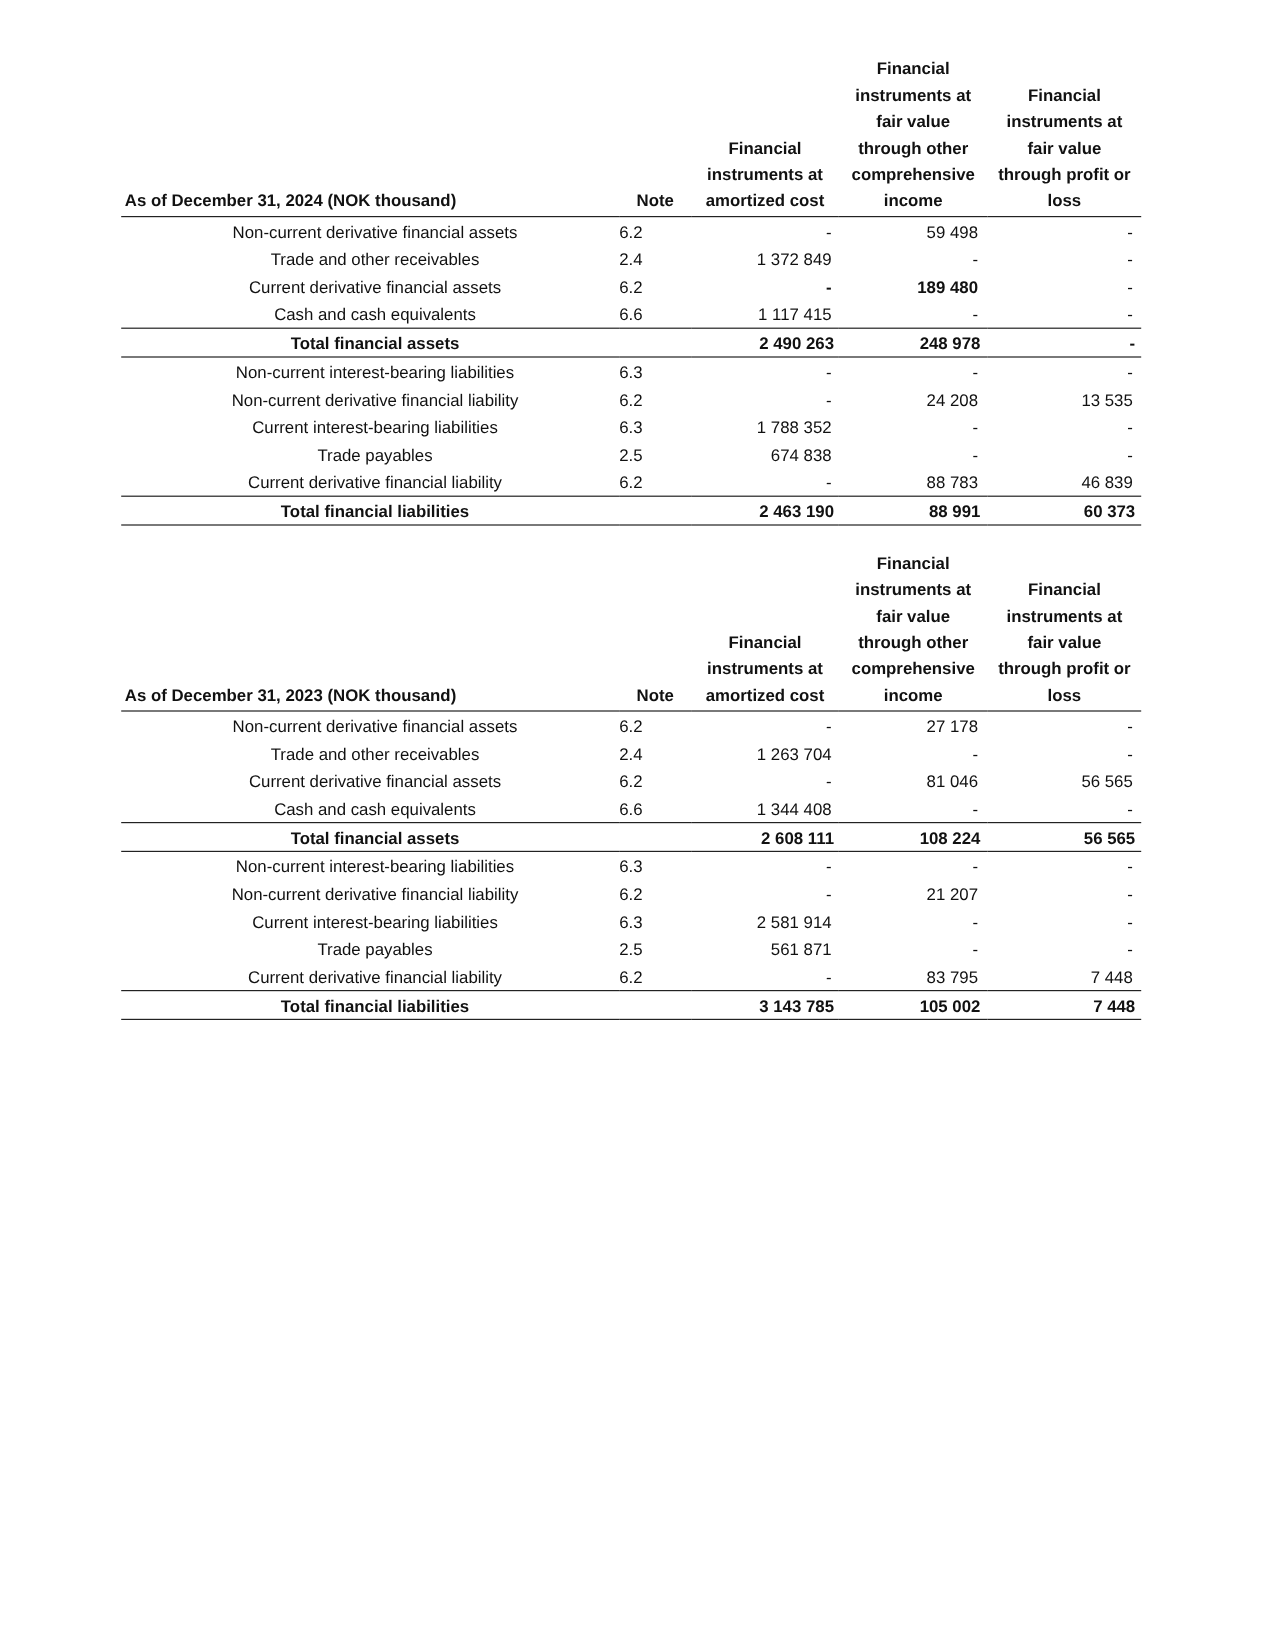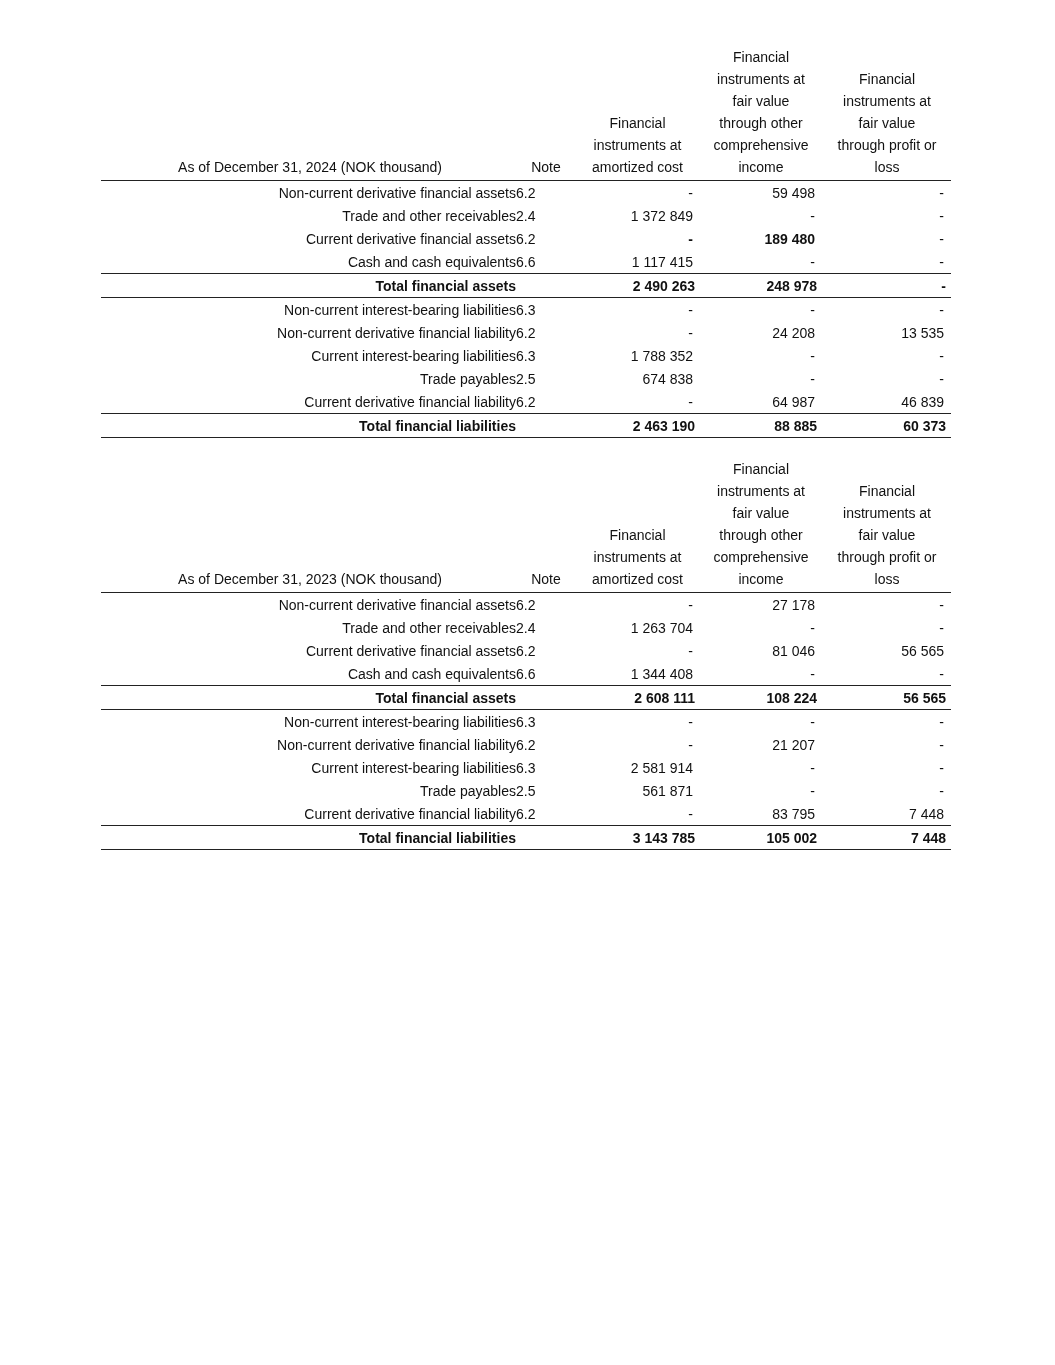--- a/index.html
+++ b/index.html
@@ -13,26 +13,26 @@
       font-weight: bold; font-size: 17px; line-height: 27px;
       padding-left: 8px; height: 27px;
       border-bottom: 1.5px solid #222;
     }
     table { border-collapse: collapse; width: 850px; table-layout: fixed; font-size: 14px; }
     col.c-label { width: 415px; }
     col.c-note { width: 60px; }
     col.c-amort { width: 123px; }
     col.c-oci { width: 124px; }
     col.c-pl { width: 128px; }
-    th { font-weight: normal; font-size: 14px; line-height: 22px; vertical-align: bottom; padding: 0 0 2px 0; }
-    th.h-label { text-align: center; padding-left: 3px; }
+    th { font-weight: bold; font-size: 14px; line-height: 22px; vertical-align: bottom; padding: 0 0 2px 0; }
+    th.h-label { text-align: left; padding-left: 3px; }
     th.h-note, th.h-amort, th.h-oci, th.h-pl { text-align: center; }
     thead tr { border-bottom: 1.5px solid #222; }
     td { line-height: 22px; height: 23px; padding: 0; font-size: 14px; white-space: nowrap; }
-    td.label { padding-left: 8px; text-align: right; }
+    td.label { padding-left: 8px; text-align: center; }
     td.note { }
     td.num-c { text-align: right; padding-right: 0; }
     td.amort { padding-right: 6px; }
     td.oci { padding-right: 8px; }
     td.pl { padding-right: 7px; }
     tr.total td { font-weight: bold; border-top: 1.5px solid #222; border-bottom: 1.5px solid #222; }
     tr.total td.amort { padding-right: 4px; }
     tr.total td.oci { padding-right: 6px; }
     tr.total td.pl { padding-right: 5px; }
     .bold { font-weight: bold; }
@@ -139,28 +139,28 @@
           <td class="label">Trade payables</td>
           <td class="note">2.5</td>
           <td class="num-c amort">674 838</td>
           <td class="num-c oci">-</td>
           <td class="num-c pl">-</td>
         </tr>
         <tr>
           <td class="label">Current derivative financial liability</td>
           <td class="note">6.2</td>
           <td class="num-c amort">-</td>
-          <td class="num-c oci">64 987</td>
+          <td class="num-c oci">88 783</td>
           <td class="num-c pl">46 839</td>
         </tr>
         <tr class="total">
           <td class="label">Total financial liabilities</td>
           <td class="note"></td>
           <td class="num-c amort">2 463 190</td>
-          <td class="num-c oci">88 885</td>
+          <td class="num-c oci">88 991</td>
           <td class="num-c pl">60 373</td>
         </tr>
       </tbody>
   </table>
 
   <table class="fin-table table-2023">
     <colgroup>
         <col class="c-label">
         <col class="c-note">
         <col class="c-amort">

